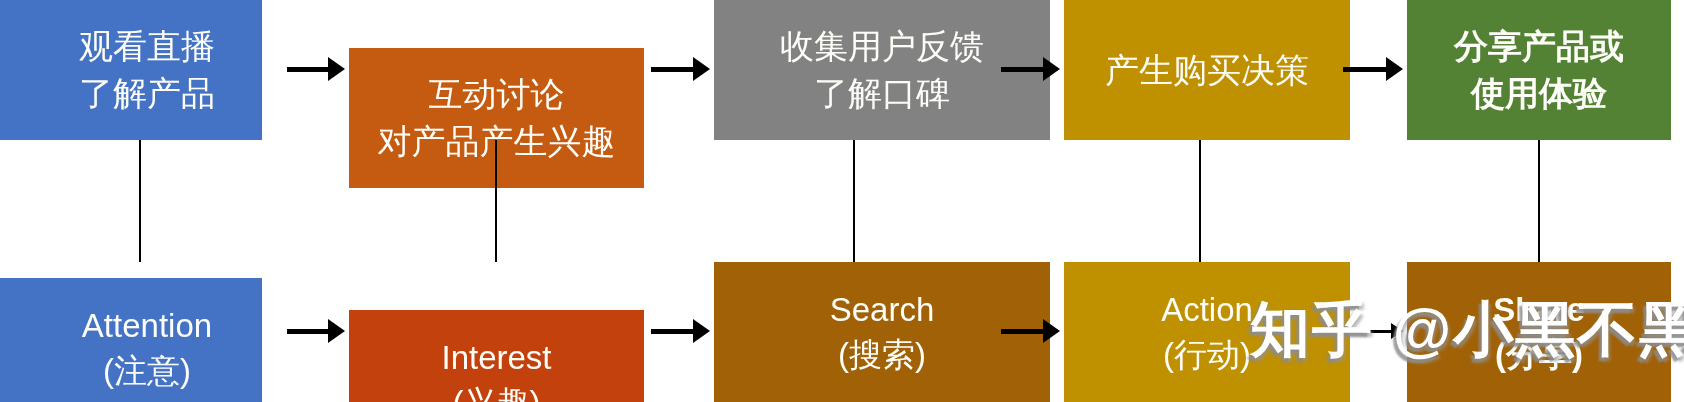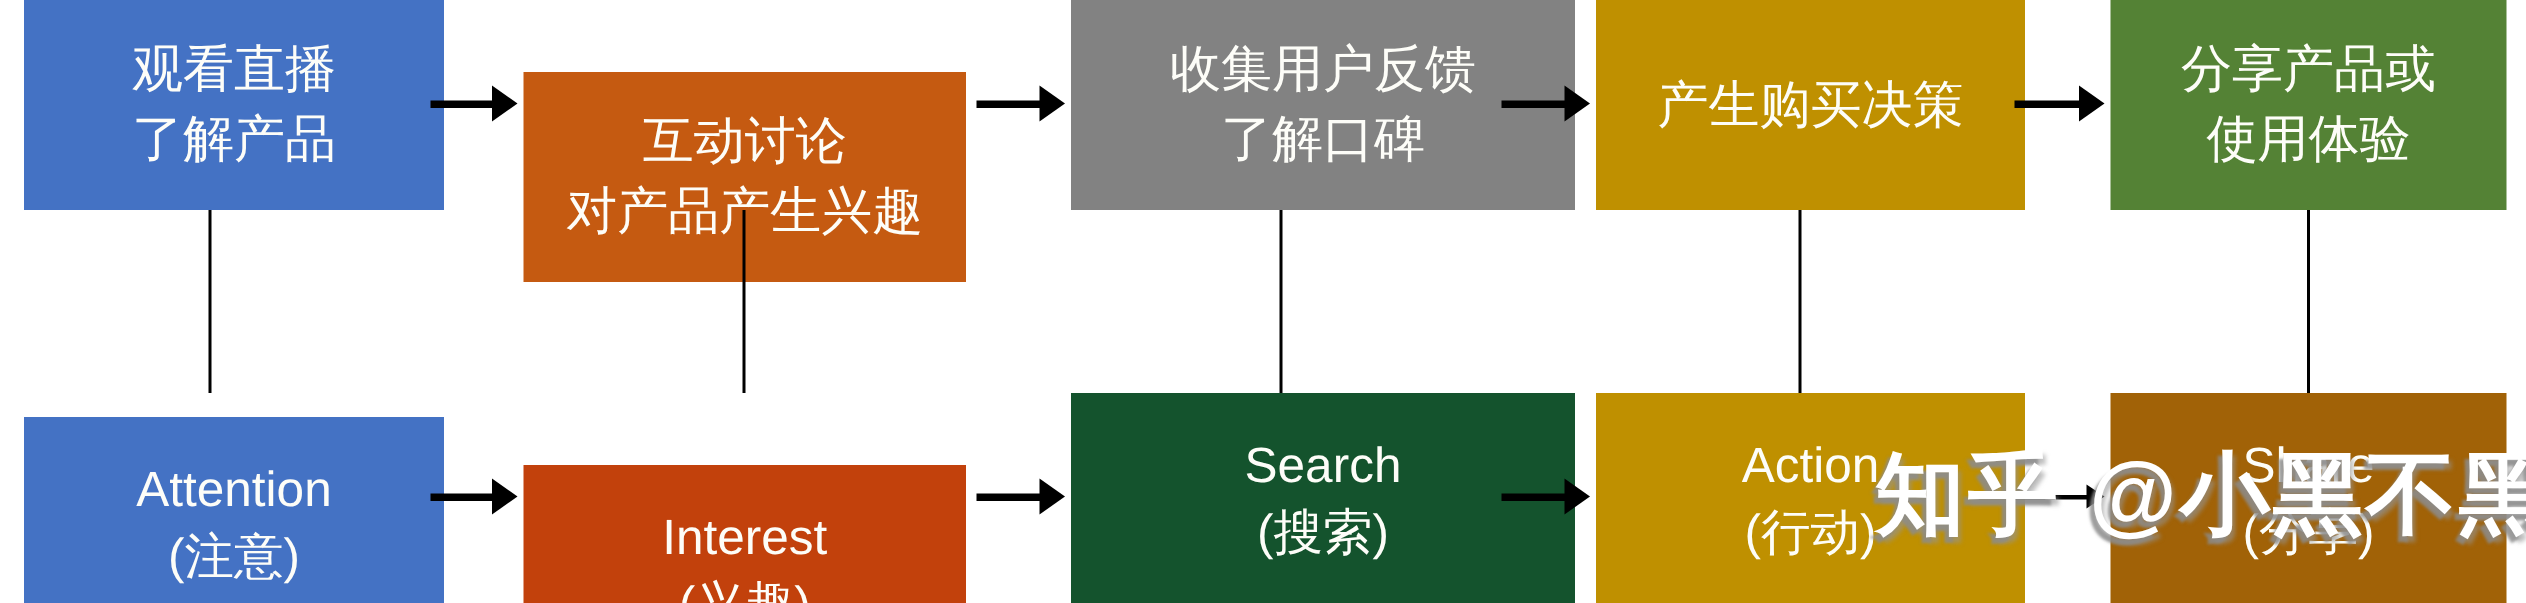--- a/index.html
+++ b/index.html
@@ -18,25 +18,25 @@
     display: flex;
     align-items: center;
     justify-content: center;
     text-align: center;
     color: #fdfdf8;
     white-space: pre-line;
   }
   .box.top    { top: 0;     height: 140px; font-size: 34px; line-height: 47px; }
   .box.bottom { top: 262px; height: 140px; font-size: 33px; line-height: 45px; }
 
-  .b1 { left: 16px;      width: 280px; }
+  .b1 { left: 0;      width: 230px; padding-left: 32px; }
   .b2 { left: 349px;  width: 295px; margin-top: 48px; }
   .b3 { left: 714px;  width: 336px; }
   .b4 { left: 1064px; width: 286px; }
-  .b5 { left: 1407px; width: 264px; }
+  .b5 { left: 1407px; width: 264px; font-weight: bold; }
 
   
   .vline {
     position: absolute;
     top: 140px;
     height: 122px;
     width: 2px;
     background: #000000;
   }
   .v1 { left: 139px; }
@@ -124,21 +124,21 @@
   <div class="vline v1"></div>
   <div class="vline v2"></div>
   <div class="vline v3"></div>
   <div class="vline v4"></div>
   <div class="vline v5"></div>
 
   <div class="box bottom b1" style="background-color: rgb(68, 114, 196); margin-top: 16px;">Attention
 (注意)</div>
   <div class="box bottom b2" style="background-color: #c2410c;">Interest
 (兴趣)</div>
-  <div class="box bottom b3" style="background-color: #14532d;">Search
+  <div class="box bottom b3" style="background-color: #a16207;">Search
 (搜索)</div>
   <div class="box bottom b4" style="background-color: rgb(191, 144, 0);">Action
 (行动)</div>
   <div class="box bottom b5" style="background-color: #a16207;">Share
 (分享)</div>
 
   <div class="arrow row-bottom a1">
     <div class="shaft"></div>
     <div class="head"></div>
   </div>

